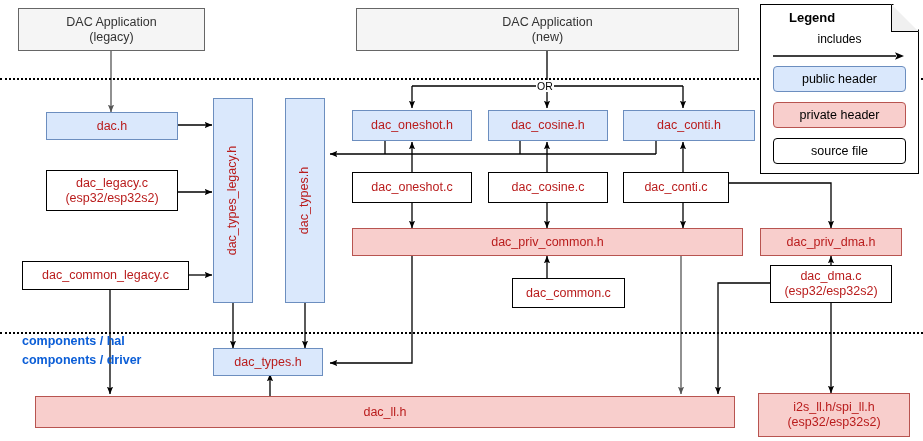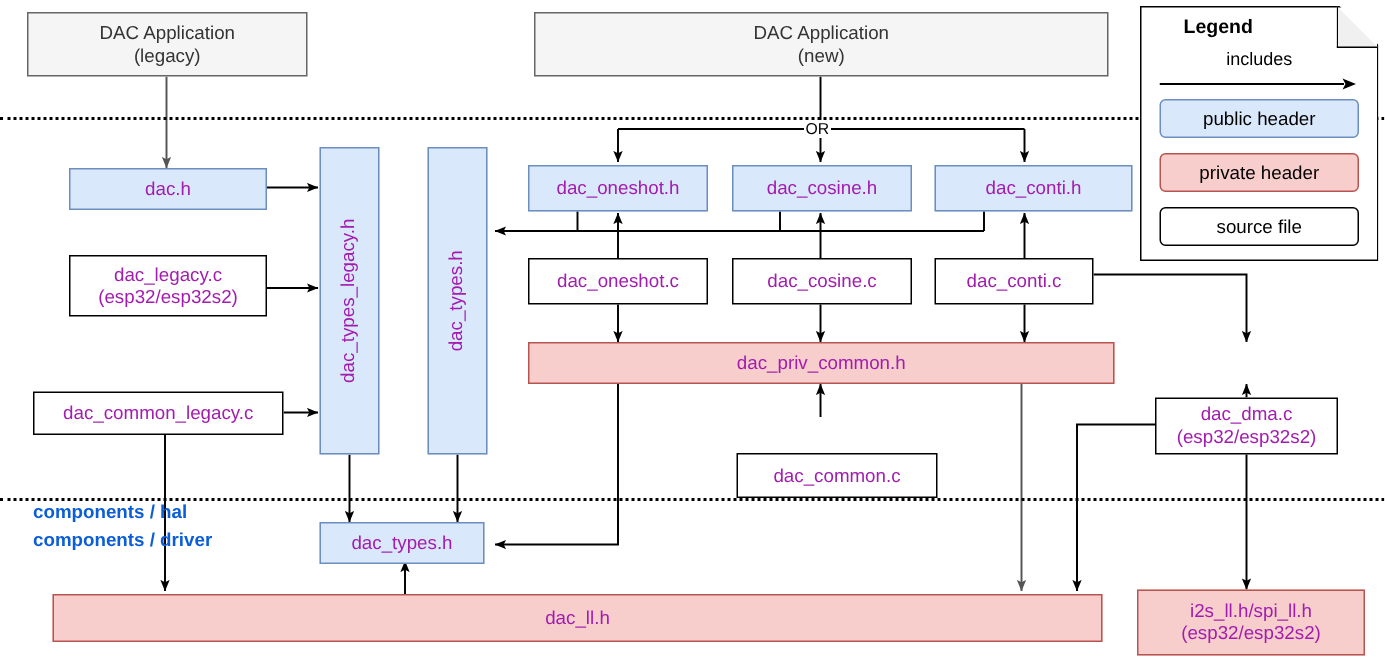--- a/index.html
+++ b/index.html
@@ -19,21 +19,21 @@
   }
   .node {
     position: absolute;
     box-sizing: border-box;
     display: flex;
     align-items: center;
     justify-content: center;
     text-align: center;
     font-size: 12.5px;
     line-height: 15px;
-    color: #a21caf;
+    color: #b91c1c;
     border: 1px solid #000000;
     background: #ffffff;
     white-space: pre-line;
     z-index: 5;
   }
   .app {
     background: #f5f5f5;
     border: 1px solid #666666;
     color: #333333;
   }
@@ -252,26 +252,27 @@
   <div class="node pub" style="left:213px; top:348px; width:110px; height:28px;">dac_types.h</div>
 
   <div class="node src" style="left:46px; top:170px; width:132px; height:41px;">dac_legacy.c
 (esp32/esp32s2)</div>
   <div class="node src" style="left:22px; top:261px; width:167px; height:29px;">dac_common_legacy.c</div>
 
   <div class="node src" style="left:352px; top:172px; width:120px; height:31px;">dac_oneshot.c</div>
   <div class="node src" style="left:488px; top:172px; width:120px; height:31px;">dac_cosine.c</div>
   <div class="node src" style="left:623px; top:172px; width:106px; height:31px;">dac_conti.c</div>
 
-  <div class="node src" style="left:491px; top:278px; width:134px; height:30px;margin-top:24px;">dac_common.c</div>
+  <div class="node src" style="left:512px; top:278px; width:113px; height:30px;">dac_common.c</div>
 
   <div class="node src" style="left:770px; top:265px; width:122px; height:38px;">dac_dma.c
 (esp32/esp32s2)</div>
 
   <div class="node priv" style="left:352px; top:228px; width:391px; height:28px;">dac_priv_common.h</div>
+  <div class="node priv" style="left:760px; top:228px; width:142px; height:28px;">dac_priv_dma.h</div>
   <div class="node priv" style="left:35px; top:396px; width:700px; height:32px;">dac_ll.h</div>
   <div class="node priv" style="left:758px; top:393px; width:152px; height:44px;">i2s_ll.h/spi_ll.h
 (esp32/esp32s2)</div>
 
   <div class="zonelabel" style="left:22px; top:305px;margin-top:48px;">components / driver</div>
   <div class="zonelabel" style="left:22px; top:334px;">components / hal</div>
 
   <div id="legend">
     <div class="paper"></div>
     <div class="fold"></div>

